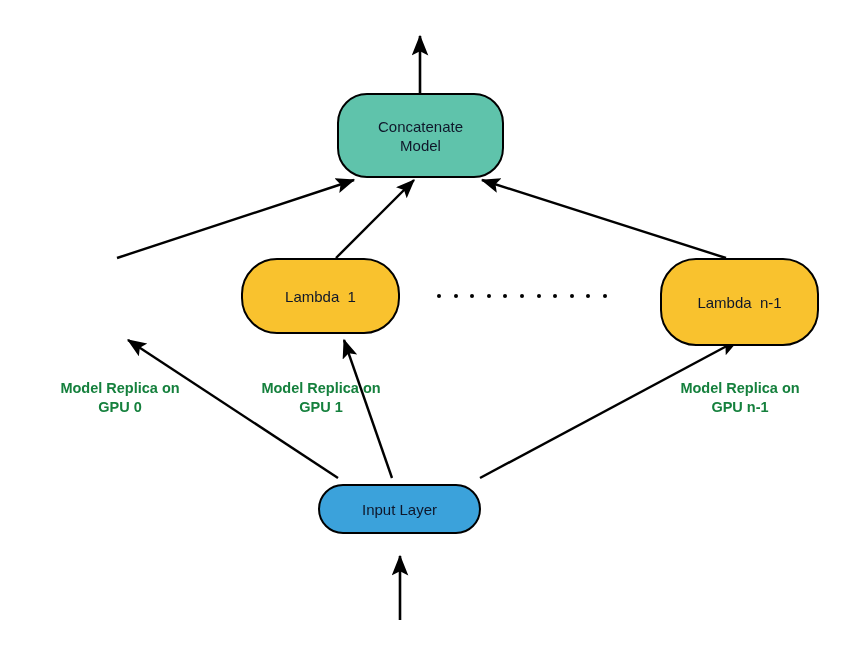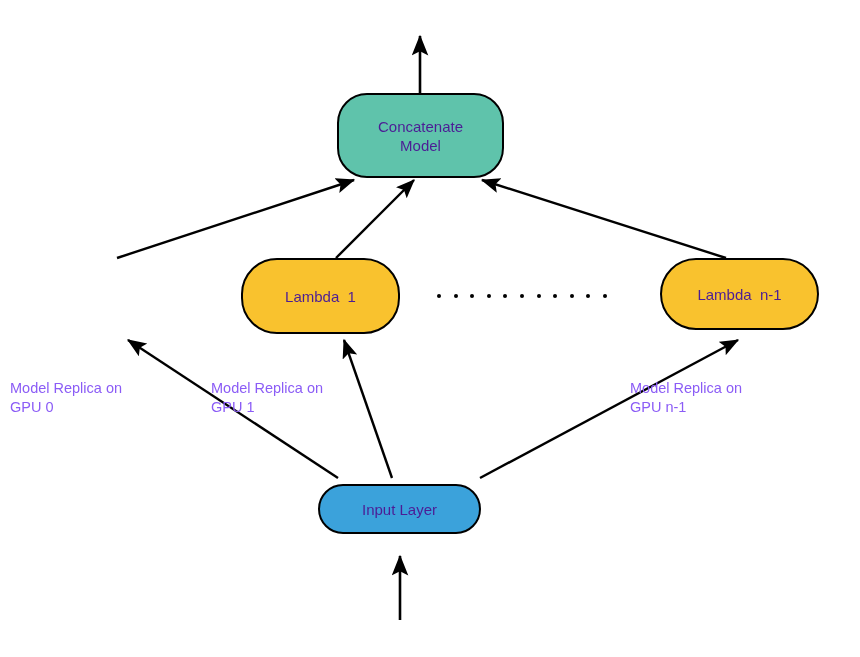--- a/index.html
+++ b/index.html
@@ -25,43 +25,45 @@
     height: 657px;
   }
   .node-box {
     position: absolute;
     box-sizing: border-box;
     border: 2px solid #000000;
     display: flex;
     align-items: center;
     justify-content: center;
     text-align: center;
-    color: #4c1d95;
+    color: #0f172a;
     font-size: 15px;
     line-height: 19px;
     white-space: pre;
   }
   .node-concat {
     background: #5FC3AB;
     border-radius: 30px;
   }
   .node-lambda {
     background: #F9C22E;
     border-radius: 36px;
   }
   .node-input {
     background: #3BA2DB;
     border-radius: 32px;
   }
   .caption {
     position: absolute;
+    text-align: center;
     font-size: 14.5px;
     line-height: 19px;
-    color: #8b5cf6;
+    color: #15803d;
     white-space: pre-line;
+    font-weight: bold;
   }
   .ellipsis-dots {
     position: absolute;
     display: flex;
     align-items: center;
     justify-content: space-between;
   }
   .ellipsis-dots .dot {
     width: 4px;
     height: 4px;
@@ -123,21 +125,21 @@
     <span class="dot"></span>
     <span class="dot"></span>
     <span class="dot"></span>
     <span class="dot"></span>
     <span class="dot"></span>
     <span class="dot"></span>
     <span class="dot"></span>
     <span class="dot"></span>
   </div>
 
-  <div class="node-box node-lambda" style="left:660px; top:258px; width:159px; height:72px;">
+  <div class="node-box node-lambda" style="left:660px; top:258px; width:159px; height:88px;">
     <span>Lambda  n-1</span>
   </div>
   <div class="caption" style="left:630px; top:360px; width:220px;">
     <span>Model Replica on
 GPU n-1</span>
   </div>
 
   <div class="node-box node-input" style="left:318px; top:484px; width:163px; height:50px;">
     <span>Input Layer</span>
   </div>

